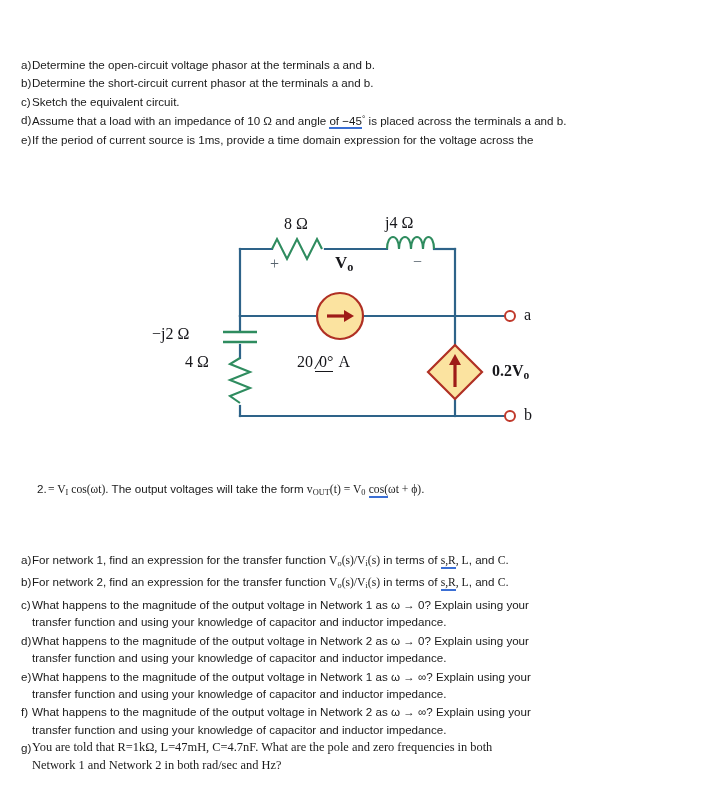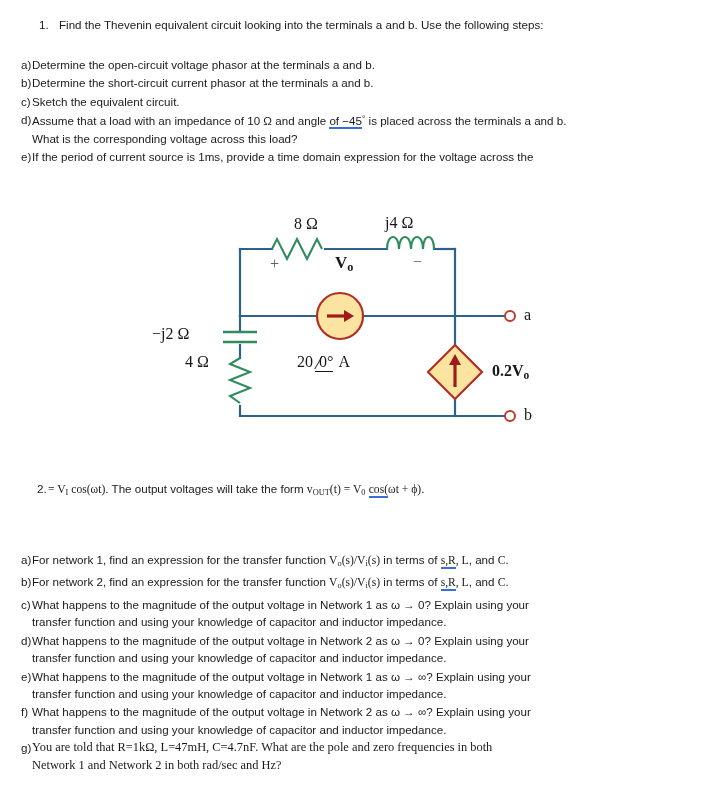--- a/index.html
+++ b/index.html
@@ -87,23 +87,20 @@
     font-family: "Liberation Serif", serif;
     font-size: 16px;
     color: #3f4a52;
   }
 </style>
 </head>
 <body>
 
 <div class="page">
 
-  <div class="q-head" style="left:39px; top:17px;">
-    <span class="num">1.</span><span>Find the Thevenin equivalent circuit looking into the terminals a and b.    Use the following steps:</span>
-  </div>
 
   <div class="list" style="left:7px; top:56px;">
 
     <div class="item">
       <div class="marker">a)</div>
       <div class="body">
         <span class="line">Determine the open-circuit voltage phasor at the terminals a and b.</span>
       </div>
     </div>
 
@@ -118,21 +115,20 @@
       <div class="marker">c)</div>
       <div class="body">
         <span class="line">Sketch the equivalent circuit.</span>
       </div>
     </div>
 
     <div class="item">
       <div class="marker">d)</div>
       <div class="body">
         <span class="line"><span>Assume that a load with an impedance of 10&nbsp;Ω and angle </span><span class="grammar">of  −45</span><span class="supdeg">°</span><span> is placed across the terminals a and b.</span></span>
-        <span class="line">What is the corresponding voltage across this load?</span>
       </div>
     </div>
 
     <div class="item">
       <div class="marker">e)</div>
       <div class="body">
         <span class="line">If the period of current source is 1ms, provide a time domain expression for the voltage across the</span>
       </div>
     </div>
   </div>
@@ -195,21 +191,21 @@
       <g>
         <polygon points="455,140 482,167 455,194 428,167" fill="#fbe3a0" stroke="#b03024" stroke-width="2.2"></polygon>
         <line x1="455" y1="182" x2="455" y2="158" stroke="#9e1b18" stroke-width="3.2"></line>
         <polygon points="455,149 449,160 461,160" fill="#9e1b18"></polygon>
       </g>
 
       <circle cx="510" cy="111" r="5" fill="#ffffff" stroke="#c0392b" stroke-width="2"></circle>
       <circle cx="510" cy="211" r="5" fill="#ffffff" stroke="#c0392b" stroke-width="2"></circle>
     </svg>
 
-    <div class="clabel big" style="left:294px; top:10px;">8 Ω</div>
+    <div class="clabel big" style="left:284px; top:10px;">8 Ω</div>
     <div class="clabel big ital" style="left:385px; top:9px;"><span class="ital">j</span>4&nbsp;Ω</div>
     <div class="clabel big" style="left:152px; top:120px;">−<span class="ital">j</span>2&nbsp;Ω</div>
     <div class="clabel big" style="left:185px; top:148px;">4 Ω</div>
 
     <div class="sym" style="left:270px; top:50px; color:#57646e;">+</div>
     <div class="sym" style="left:413px; top:48px; color:#57646e;">−</div>
 
     <div class="clabel bold" style="left:335px; top:48px; font-size:17px;"><span>V</span><span class="sub ital">o</span></div>
 
     <div class="clabel big" style="left:297px; top:148px;"><span>20</span><span style="display:inline-block; position:relative; padding:0 2px;"><span style="display:inline-block; border-bottom:1.6px solid #17171b; padding-left:3px;"><span style="display:inline-block; transform:skewX(-30deg); border-left:1.6px solid #17171b; height:13px; width:0; vertical-align:-2px;"></span><span>0°</span></span></span> <span>A</span></div>

